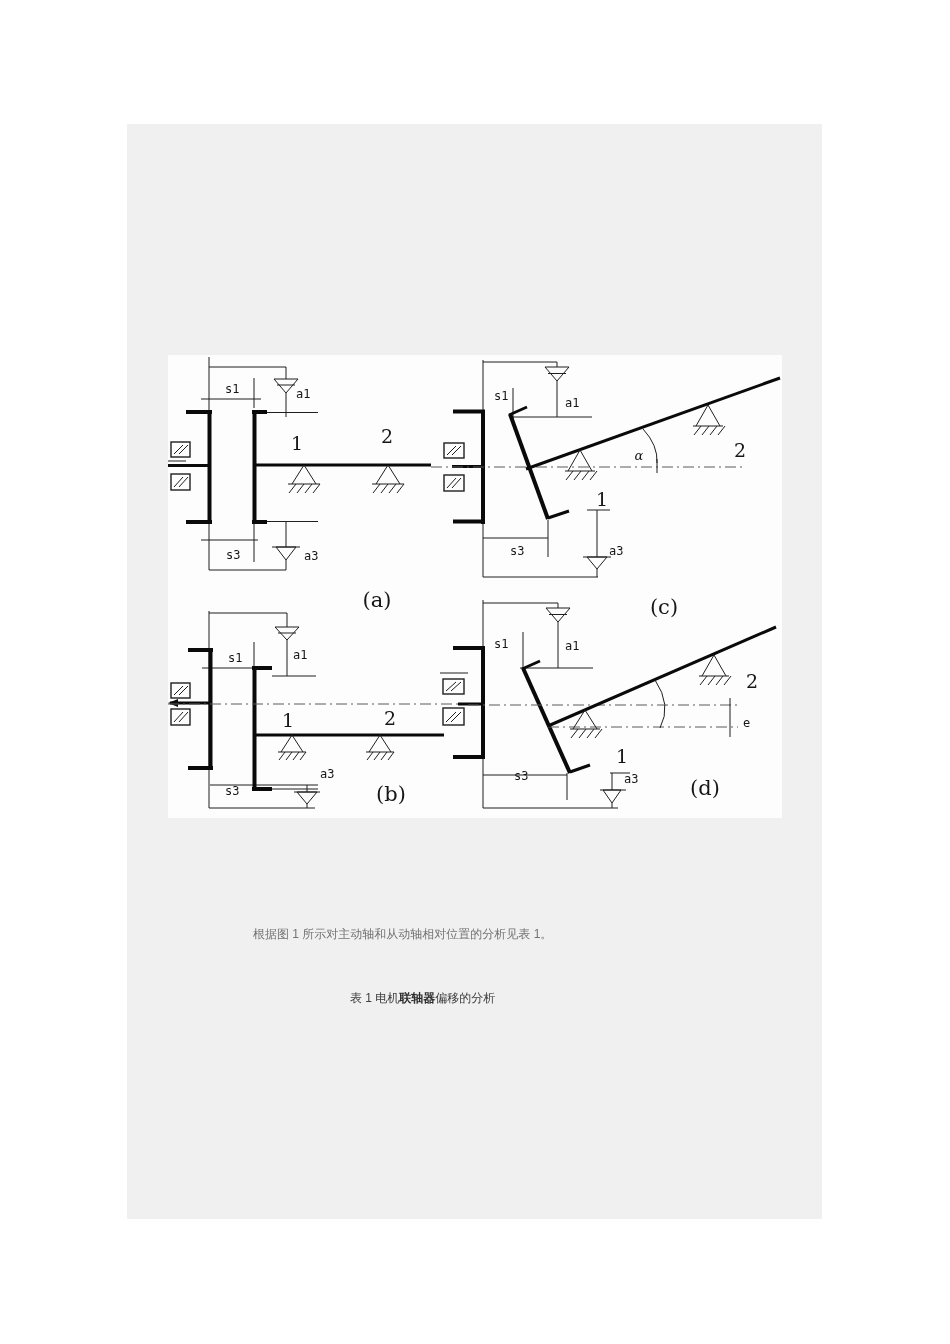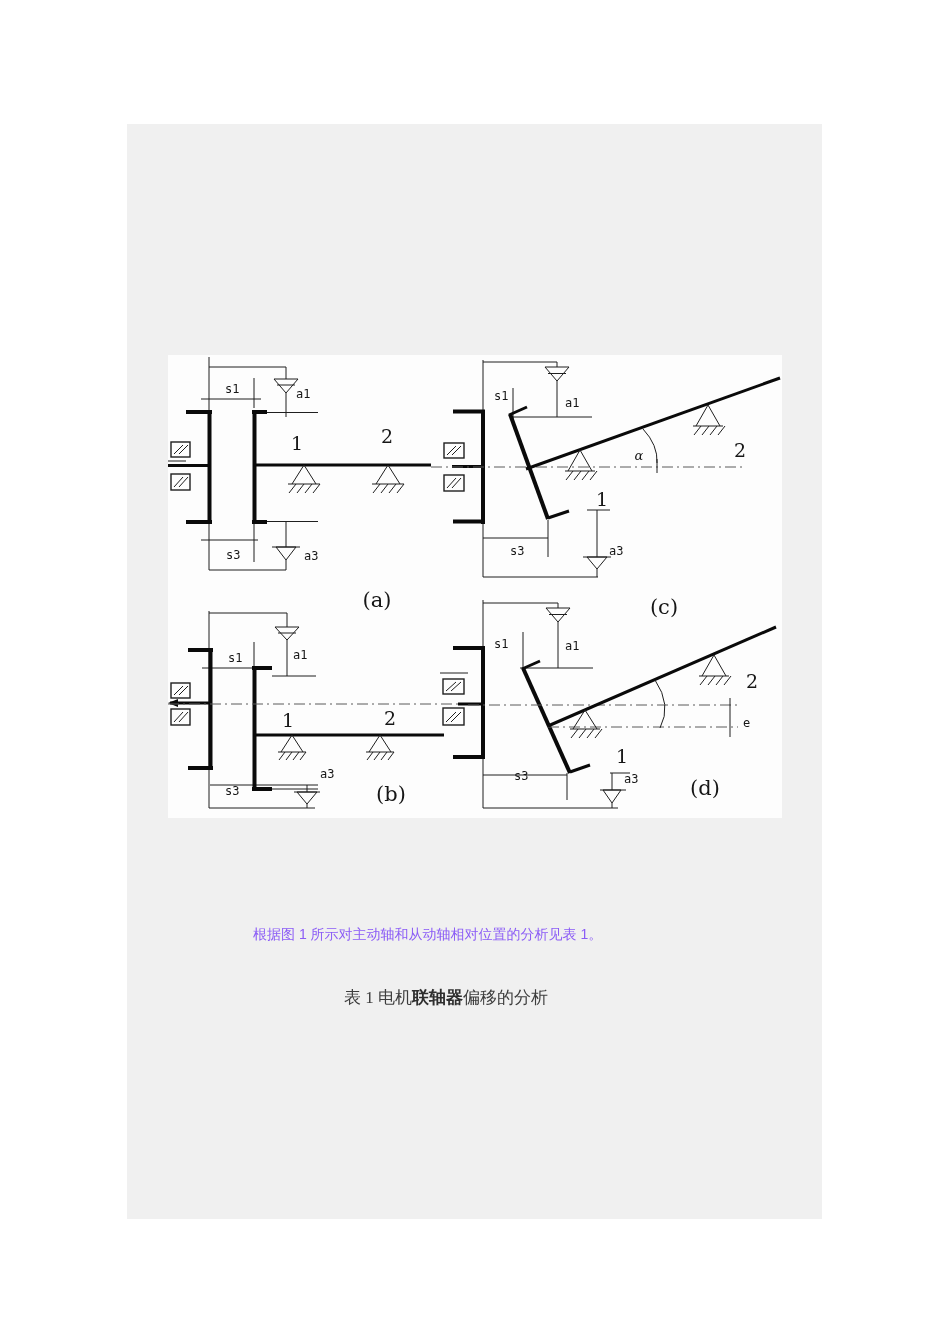--- a/index.html
+++ b/index.html
@@ -10,25 +10,25 @@
   .sheet{
     position:absolute;left:127px;top:124px;width:695px;height:1095px;
     background:#f0f0f0;
   }
   .figure{
     position:absolute;left:41px;top:231px;width:614px;height:463px;
     background:#fdfdfd;
   }
   .para{
     position:absolute;left:126px;top:798px;width:480px;
-    font-size:14px;line-height:24px;color:#8b5cf6;white-space:nowrap;
+    font-size:12px;line-height:24px;color:#737373;white-space:nowrap;
   }
   .tcaption{
-    position:absolute;left:217px;top:862px;
-    font-size:17px;line-height:24px;color:#3d3d3d;white-space:nowrap;font-family:Liberation Serif, serif;
+    position:absolute;left:223px;top:862px;
+    font-size:12px;line-height:24px;color:#3d3d3d;white-space:nowrap;
   }
   .tcaption b{font-weight:bold;color:#2e2e2e;}
   
   .ln{stroke:#1f1f1f;stroke-width:1;fill:none;}
   .sq{stroke:#1f1f1f;stroke-width:1.4;fill:none;}
   .thk{stroke:#0a0a0a;stroke-width:4;fill:none;}
   .thk3{stroke:#0a0a0a;stroke-width:3;fill:none;}
   .cl{stroke:#5a5a5a;stroke-width:1;fill:none;stroke-dasharray:11 4 2 4;}
   text{fill:#161616;}
   .ts{font:12px "DejaVu Sans Mono", monospace;}

